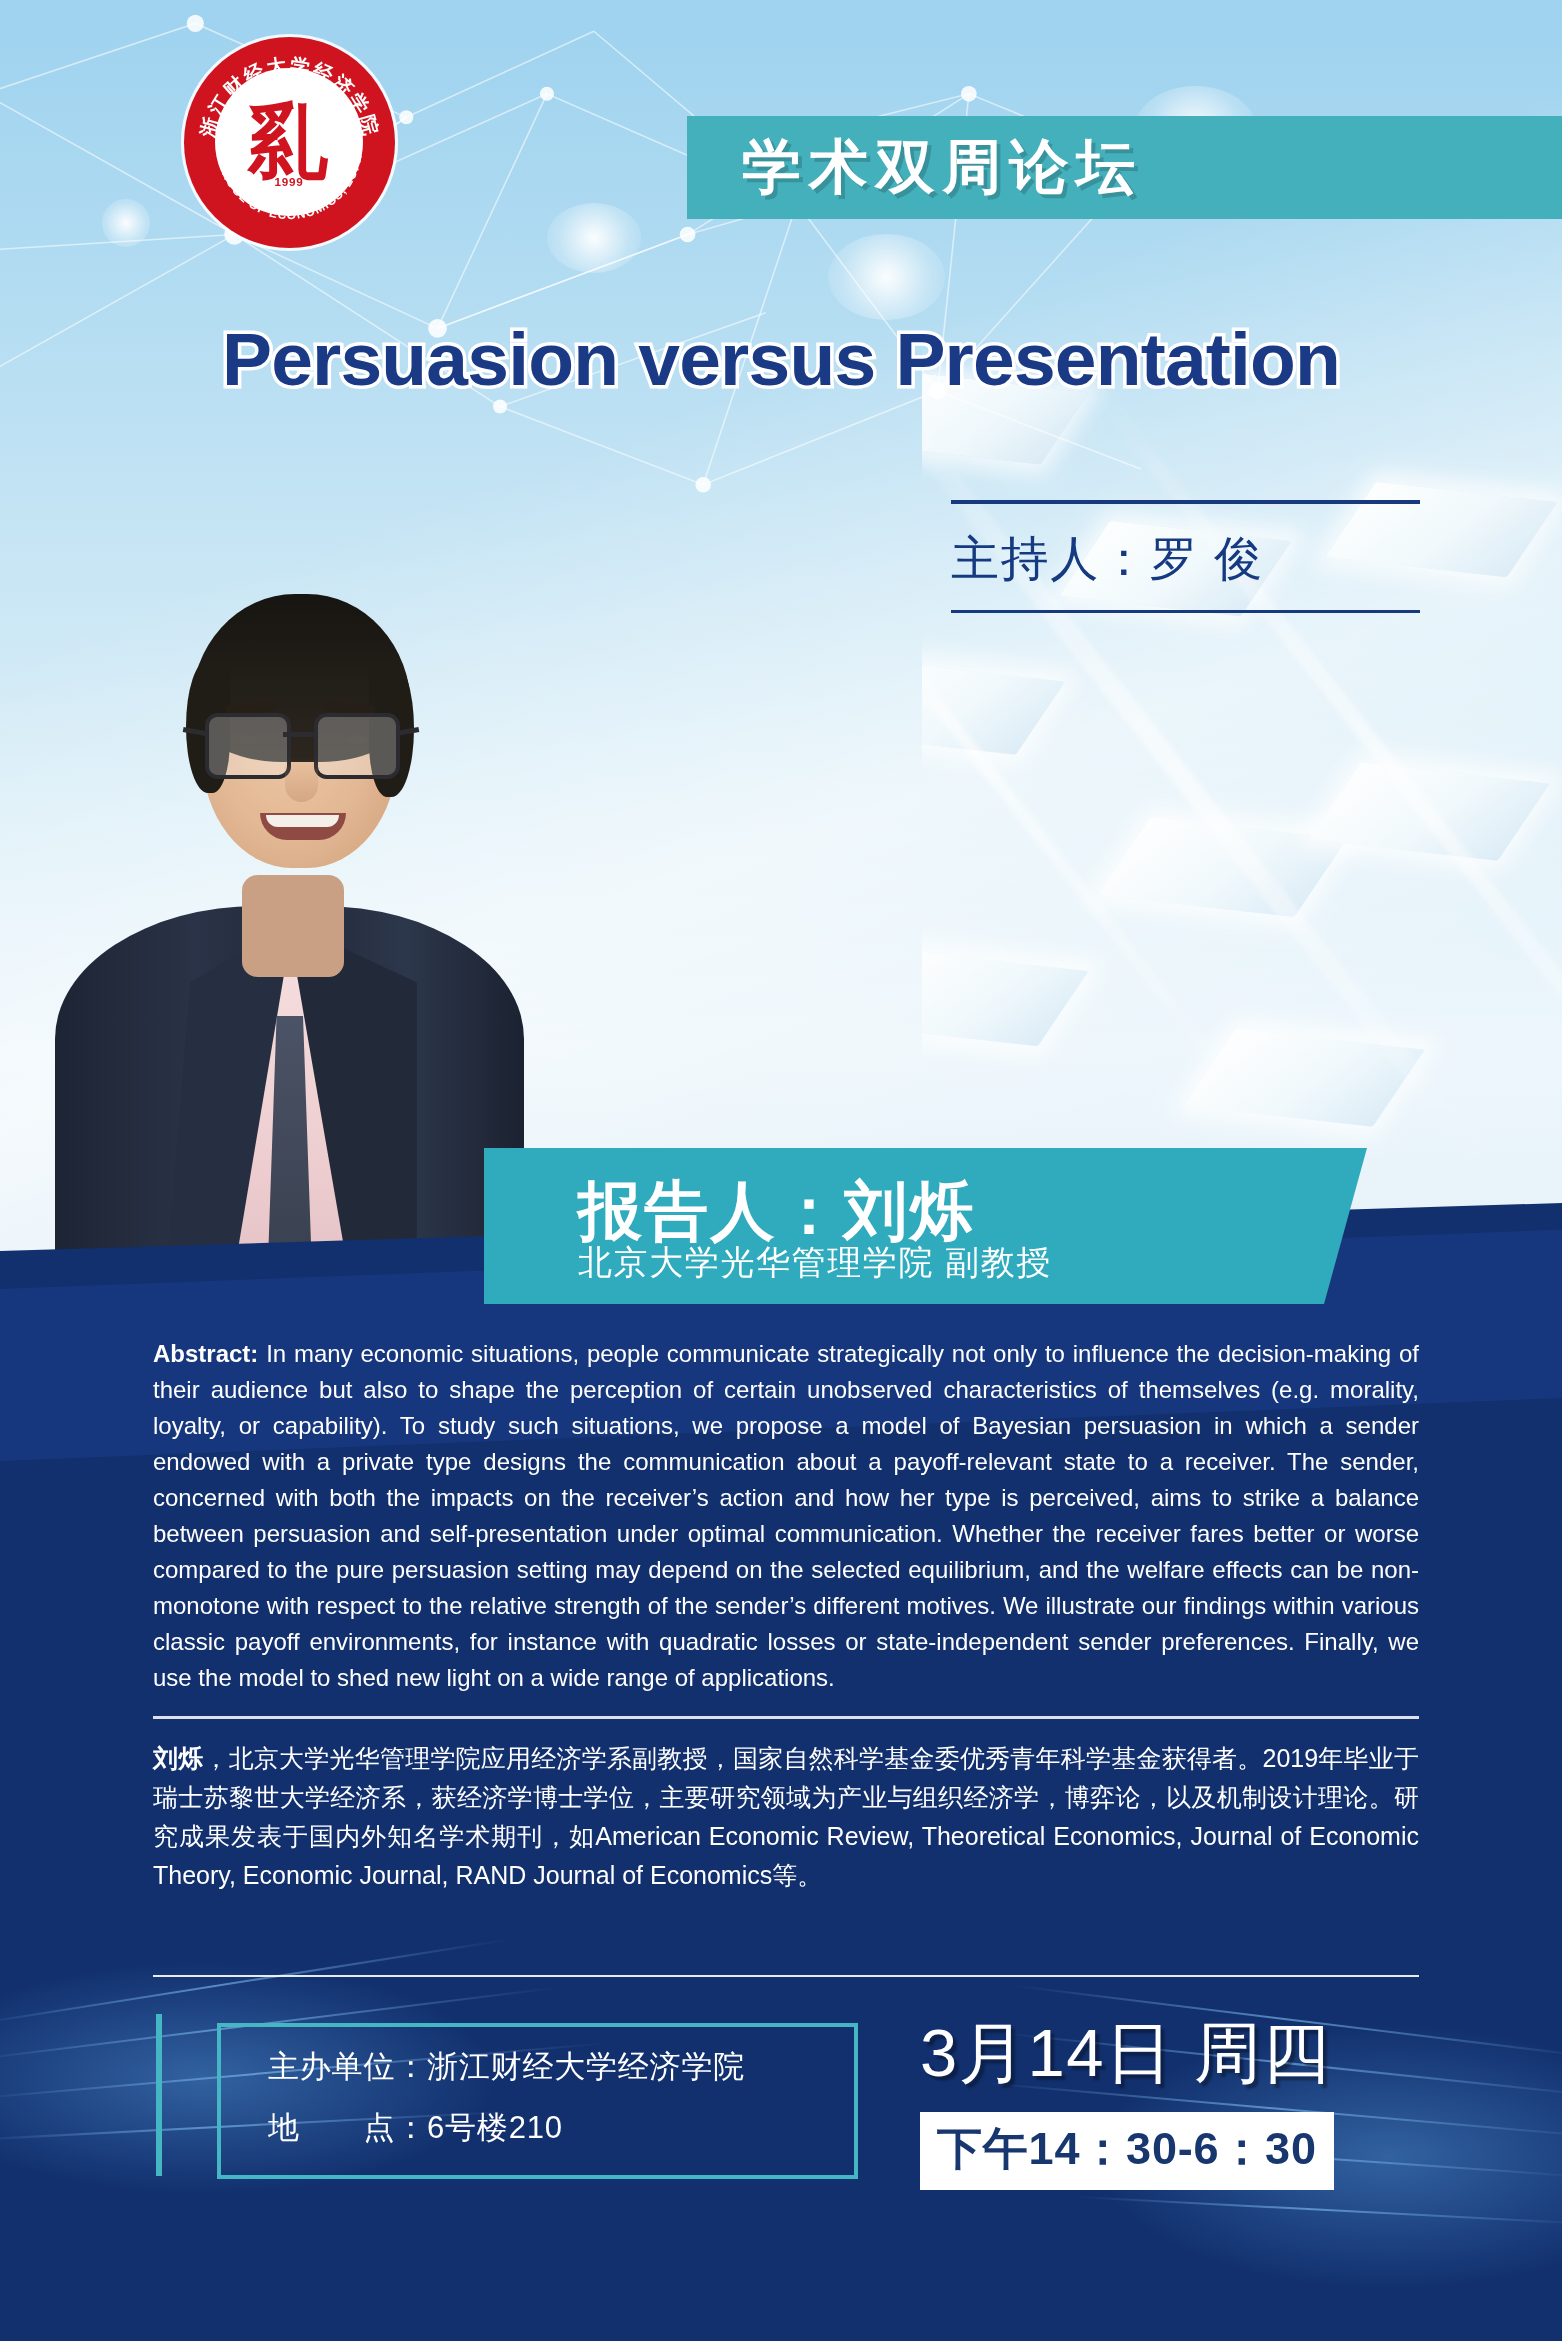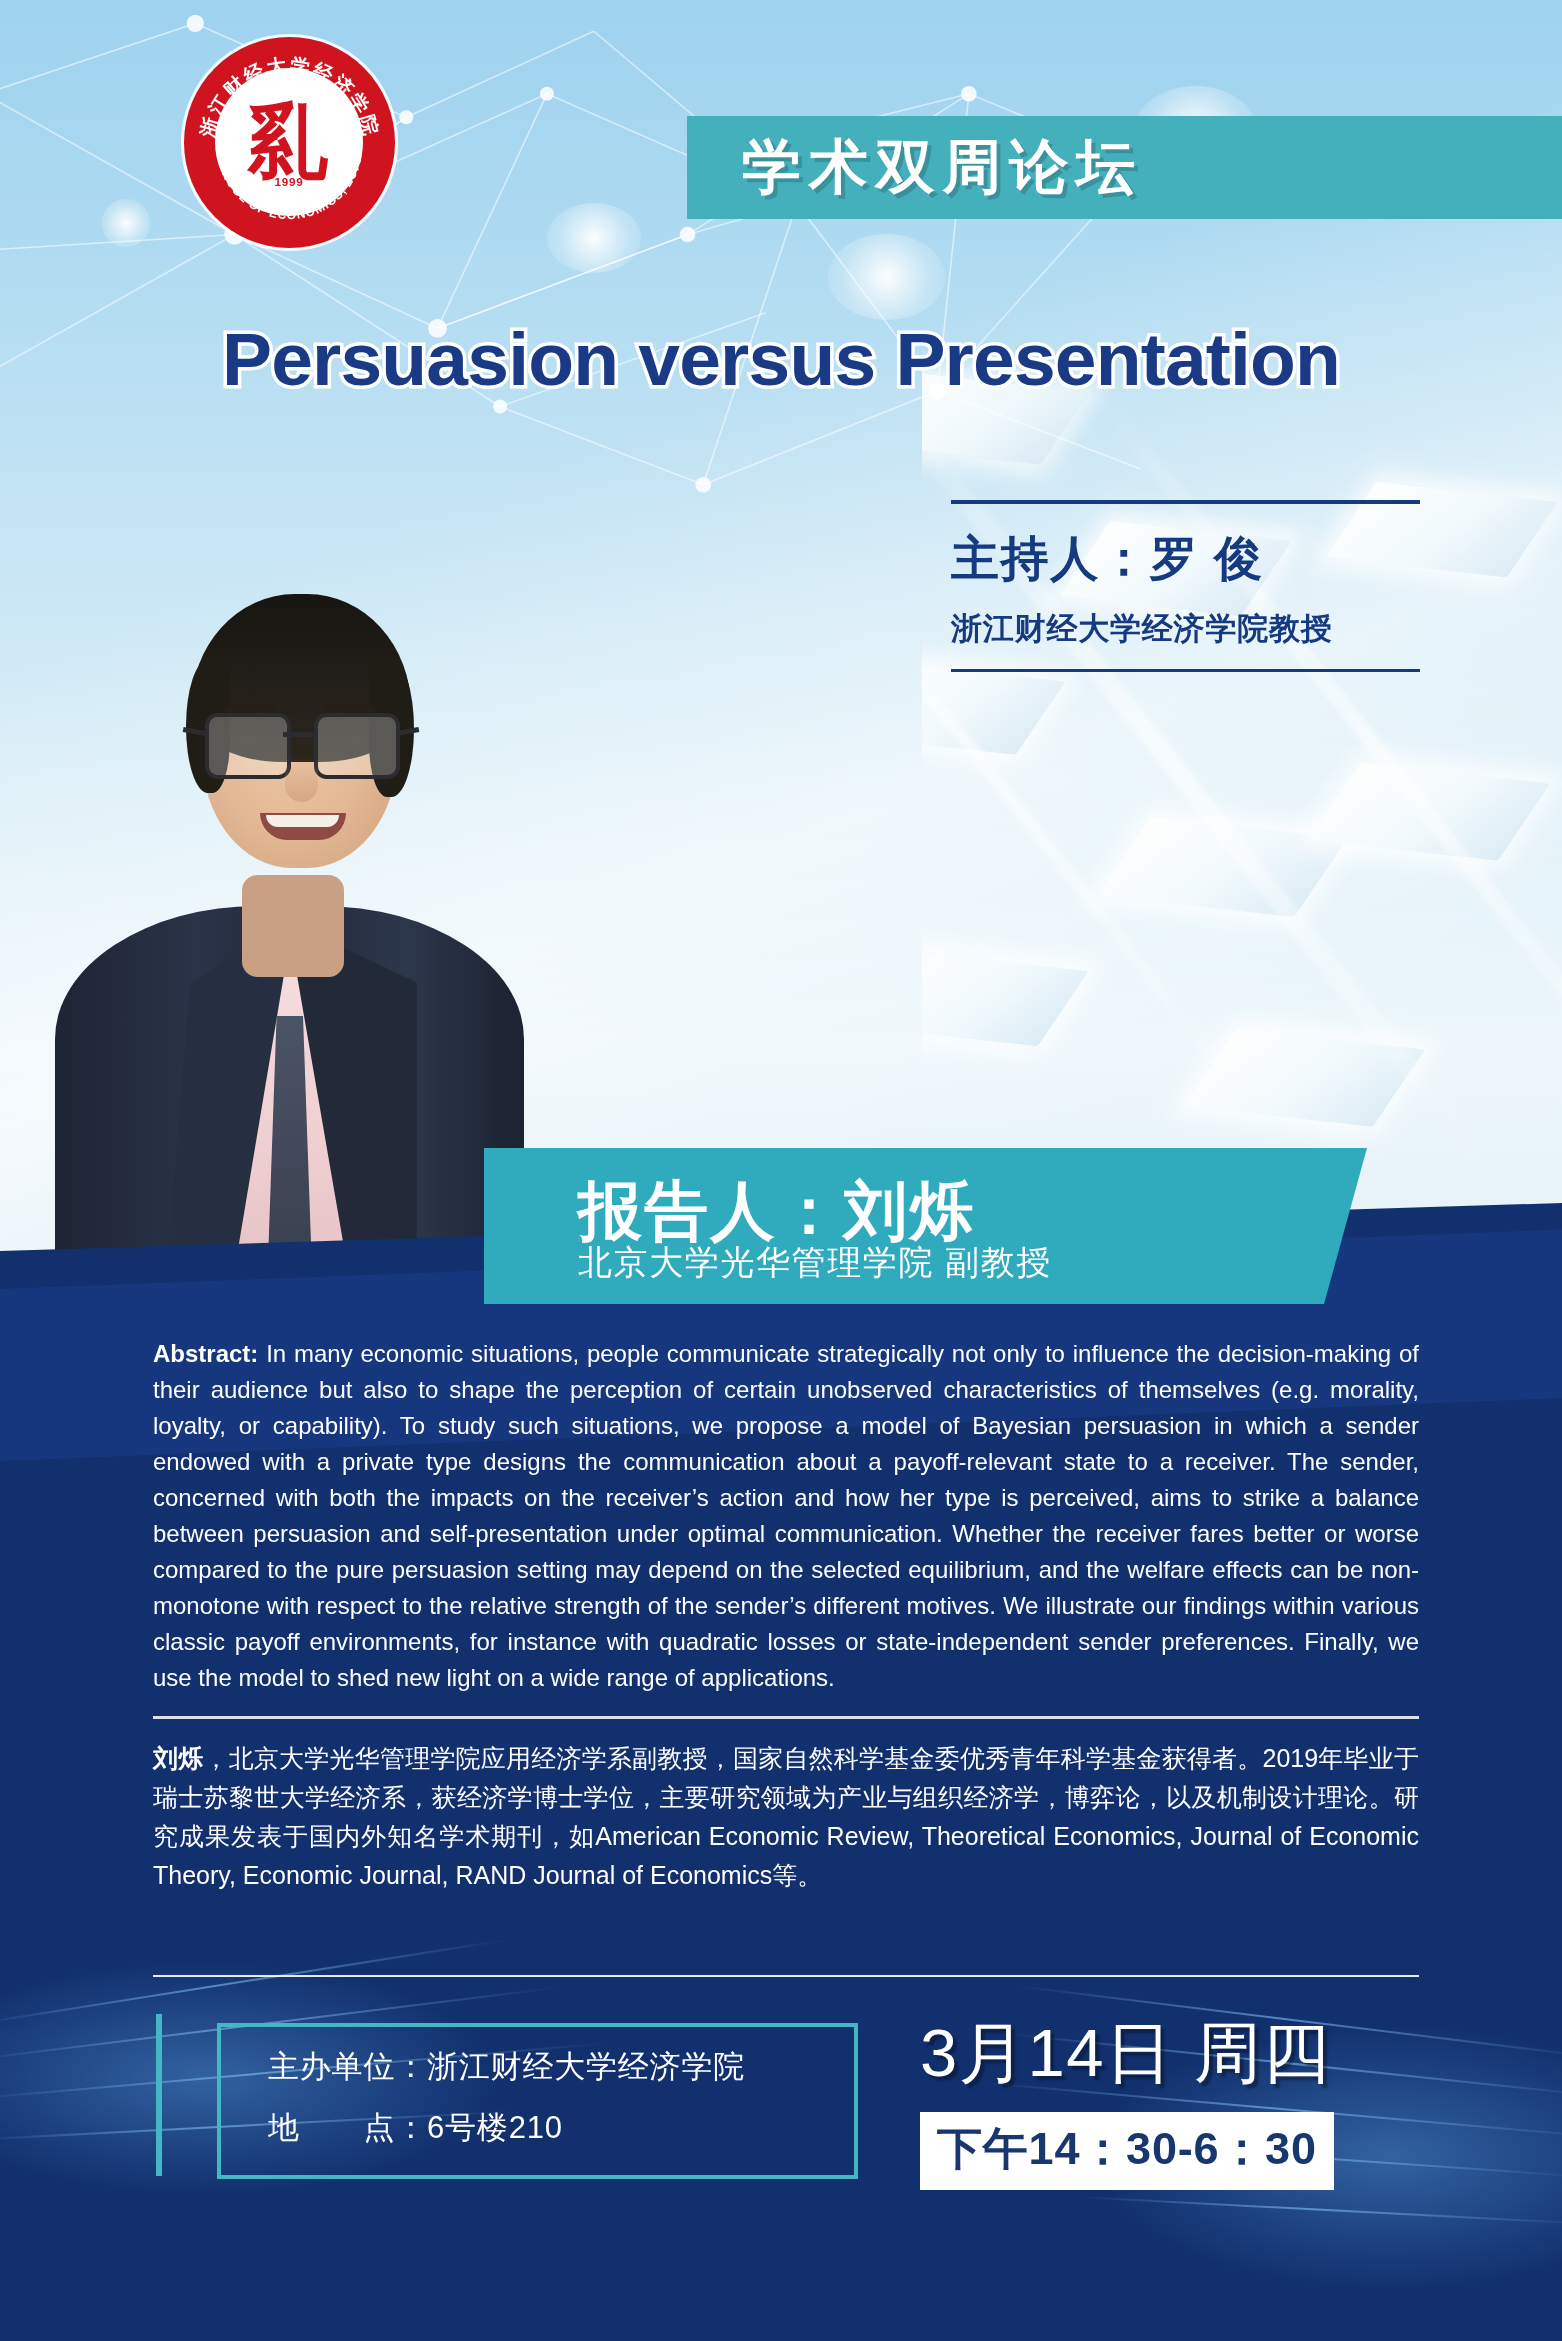--- a/index.html
+++ b/index.html
@@ -157,21 +157,21 @@
     white-space: nowrap;
   }
 
   
   .host-block { position: absolute; left: 951px; top: 500px; width: 484px; }
   .host-rule { height: 3.9px; background: #173a7e; width: 469px; }
   .host-name {
     margin-top: 23.4px;
     color: #163a80;
     font-size: 48px;
-    font-weight: bold;
+    font-weight: normal;
     letter-spacing: 1.6px;
     white-space: nowrap;
   }
   .host-affil {
     margin-top: 17px;
     color: #163a80;
     font-size: 31px;
     font-weight: bold;
     letter-spacing: 0.8px;
     white-space: nowrap;
@@ -485,21 +485,20 @@
 
   <div class="header-banner">
     <div class="htxt">学术双周论坛</div>
   </div>
 
   <div class="main-title">Persuasion versus Presentation</div>
 
   <div class="host-block">
     <div class="host-rule"></div>
     <div class="host-name">主持人：罗 俊</div>
-    <div class="host-affil">浙江财经大学经济学院教授</div>
     <div class="host-rule2"></div>
   </div>
 
   <div class="portrait">
     <div class="p-suit"></div>
     <div class="p-shirt"></div>
     <div class="p-lapelL"></div>
     <div class="p-lapelR"></div>
     <div class="p-tie"></div>
     <div class="p-neck"></div>

